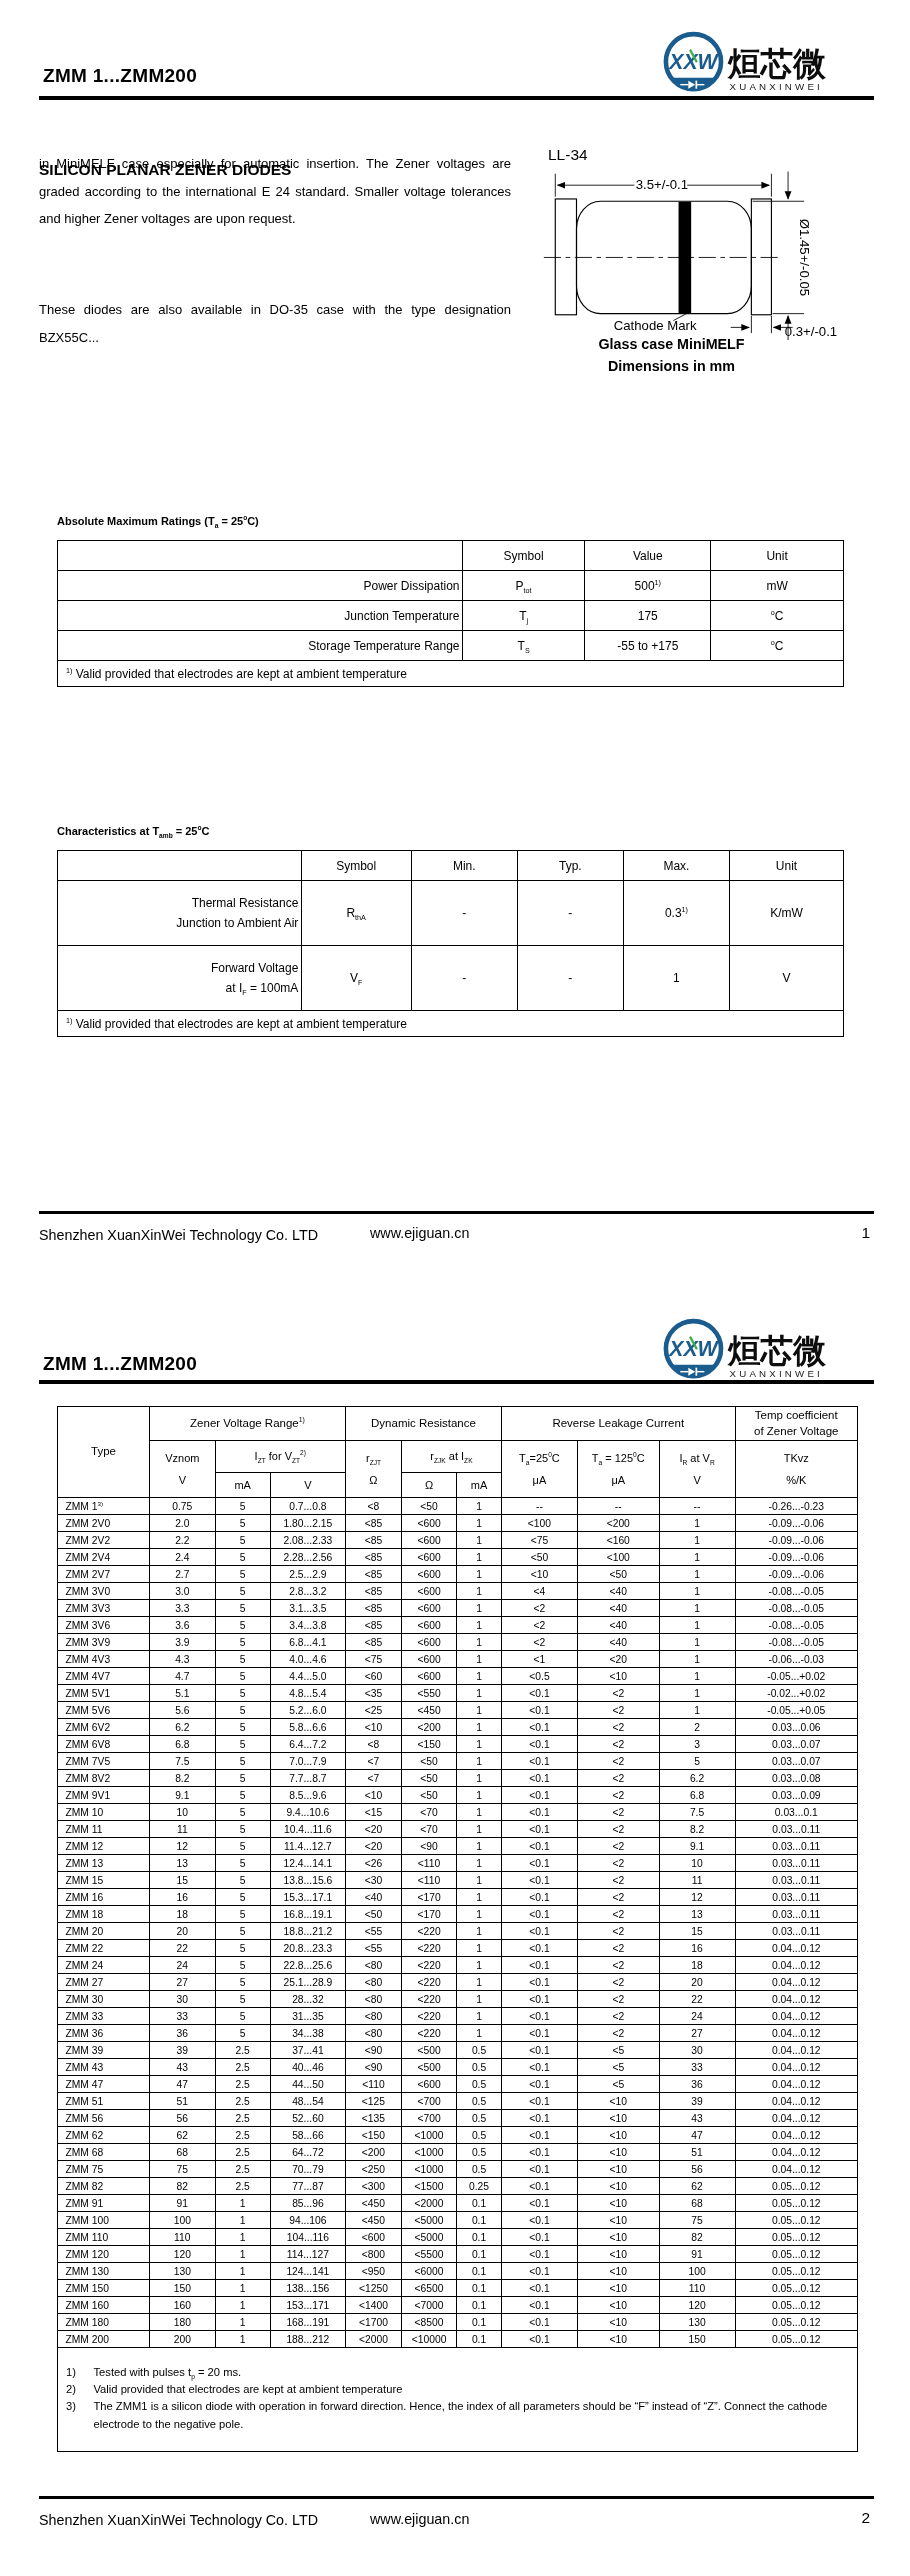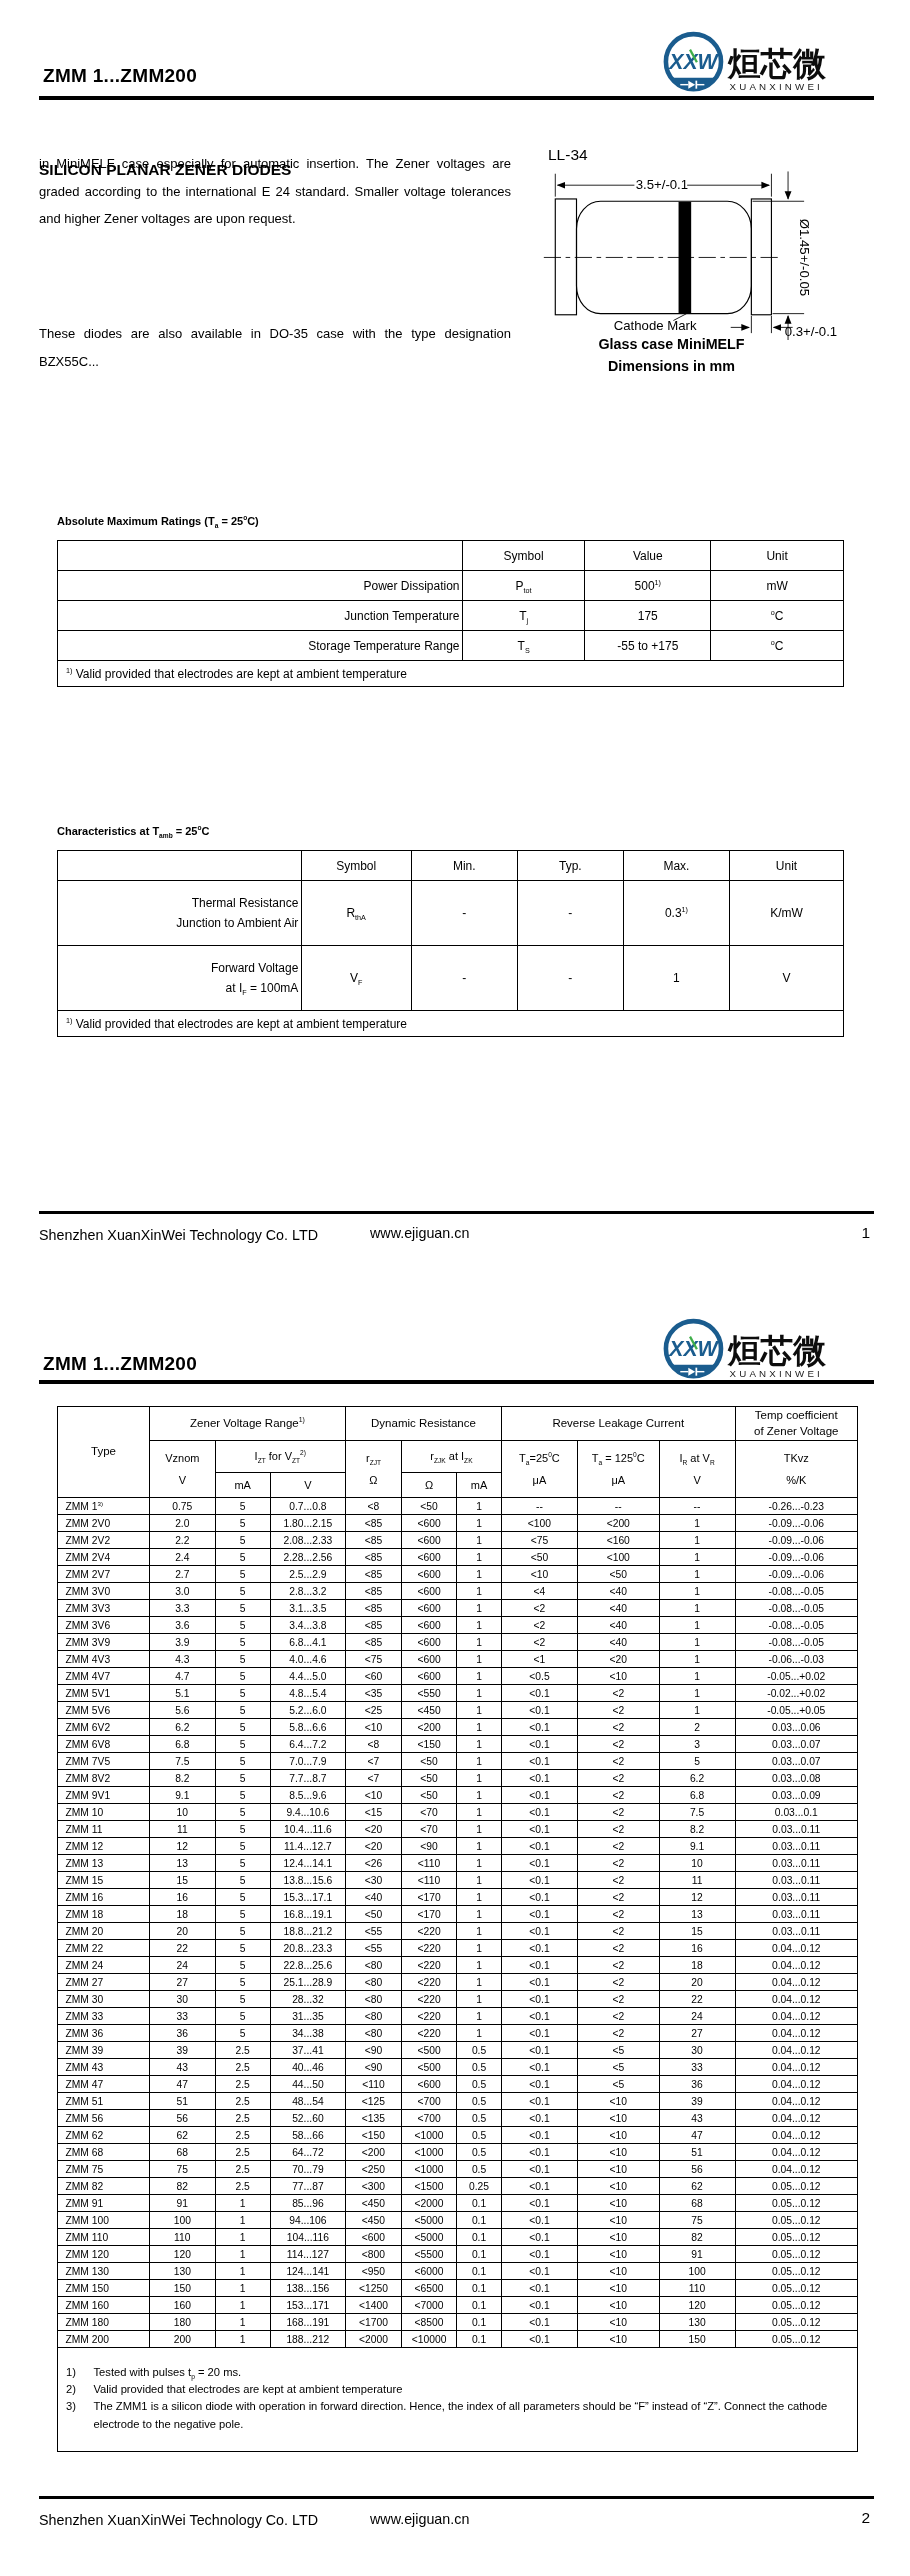--- a/index.html
+++ b/index.html
@@ -70,21 +70,21 @@
       <text x="113" y="80" font-size="57" font-weight="bold" fill="#0c0c0c">烜芯微</text>
       <text x="116" y="107" font-size="17" letter-spacing="5.5" fill="#222">XUANXINWEI</text>
     </svg>
   </div>
 
   <div class="abs rule" style="left:39px; top:96px; width:835px;"></div>
 
   <div class="abs section-title" style="left:39px; top:114px;">SILICON PLANAR ZENER DIODES</div>
 
   <div class="abs para" style="left:39px; top:150px; width:472px;">in MiniMELF case especially for automatic insertion. The Zener voltages are graded according to the international E 24 standard. Smaller voltage tolerances and higher Zener voltages are upon request.</div>
-  <div class="abs para" style="left:39px; top:296px; width:472px;margin-top:24px;">These diodes are also available in DO-35 case with the type designation BZX55C...</div>
+  <div class="abs para" style="left:39px; top:296px; width:472px;">These diodes are also available in DO-35 case with the type designation BZX55C...</div>
 
   <div class="abs pkg-name" style="left:548px; top:146px;">LL-34</div>
 
   <svg class="abs" style="left:539px; top:168px;" width="333" height="172" viewBox="0 0 580 300">
     <defs>
       <marker id="ah" markerWidth="10" markerHeight="10" refX="9" refY="5" orient="auto">
         <polygon points="0,1 10,5 0,9" fill="#000"></polygon>
       </marker>
     </defs>
     <g stroke="#000" stroke-width="2" fill="none">

